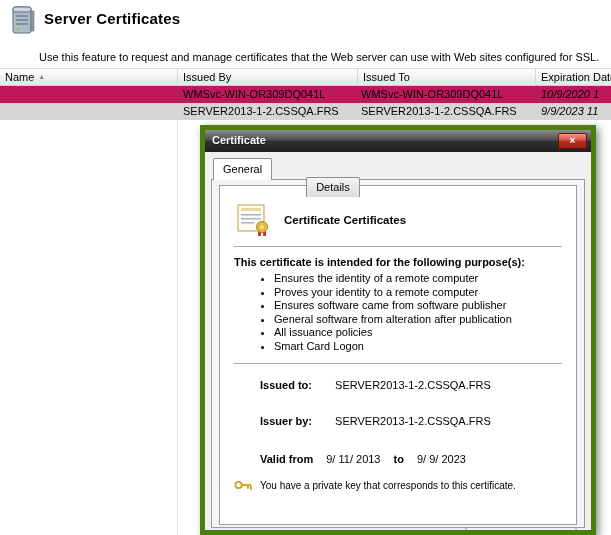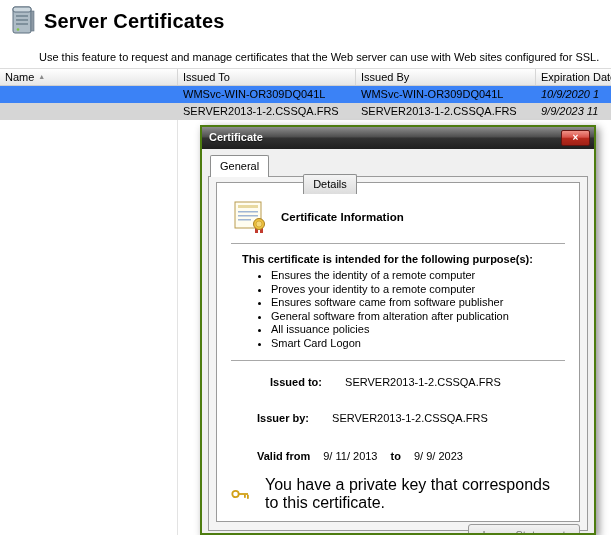--- a/index.html
+++ b/index.html
@@ -11,21 +11,21 @@
     background:#ffffff;
     font-family:"Liberation Sans", sans-serif;
     font-size:11px;
     color:#000;
   }
 
   
   .page-icon { position:absolute; left:8px; top:5px; width:30px; height:30px; }
   .page-title {
     position:absolute; left:44px; top:10px;
-    font-size:20px; font-weight:bold; color:#000;
+    font-size:15px; font-weight:bold; color:#000;
     letter-spacing:.2px;
   }
   .page-desc {
     position:absolute; left:3px; top:51px; width:606px;
     font-size:11px; color:#000; white-space:nowrap; overflow:hidden;margin-left:36px;
   }
 
   
   .grid-header {
     position:absolute; left:0; top:68px; width:611px; height:18px;
@@ -42,41 +42,41 @@
   .hc-name { width:178px; }
   .hc-issuedto { width:178px; }
   .hc-issuedby { width:180px; }
   .hc-exp { width:75px; border-right:none !important; }
   .sort-arrow { font-size:7px; color:#8a8a8a; margin-left:4px; vertical-align:2px; }
 
   .grid-row {
     position:absolute; left:0; width:611px; height:17px;
     display:flex; align-items:center;
   }
-  .row-1 { top:86px; background:#3b82f6; }
+  .row-1 { top:86px; background:#be185d; }
   .row-2 { top:103px; background:#d6d6d6; }
   .grid-row .cell {
     padding-left:5px; white-space:nowrap; overflow:hidden;
     font-size:11px; height:17px; line-height:17px;
   }
   .c-name { width:178px; }
   .c-issuedto { width:178px; }
   .c-issuedby { width:180px; }
   .c-exp { width:75px;font-style:italic; }
 
   .v-divider {
     position:absolute; left:177px; top:120px; width:1px; height:415px;
     background:#e3e3e3;
   }
 
   
   .dialog {
     position:absolute; left:200px; top:125px; width:396px; height:410px;
     background:#f0f0f0;
-    border:2px solid #4d7c0f;
+    border:5px solid #4d7c0f;
     box-shadow:3px 3px 8px rgba(0,0,0,.45);
     overflow:hidden;
     z-index:10;
   }
   .titlebar {
     position:relative; height:22px;
     background:linear-gradient(to bottom,#8d8d8d 0%,#4e4e4e 45%,#323232 50%,#1f1f1f 100%);
     color:#fff;
   }
   .titlebar-text {
@@ -125,36 +125,36 @@
   }
   .cert-head { display:flex; align-items:center; height:40px; }
   .cert-ico { width:38px; height:34px; flex:0 0 38px; }
   .cert-head-title { margin-left:12px; font-size:11.5px; font-weight:bold; }
 
   .sep {
     border:none; border-top:1px solid #a8a8a8; border-bottom:1px solid #ffffff;
     margin:6px 0 0 0; height:0;
   }
 
-  .purpose-heading { font-weight:bold; margin:8px 0 4px 11px; font-size:11px; }
+  .purpose-heading { font-weight:bold; margin:8px 0 4px 0; font-size:11px; }
   .purpose-list { margin:2px 0 10px 0; padding-left:40px; }
   .purpose-list li { font-size:11px; line-height:13.5px; }
 
   .fields { padding-left:26px; }
   .field { margin-top:24px; font-size:11px; white-space:nowrap; }
-  .field:first-child { margin-top:14px;margin-left:13px; }
+  .field:first-child { margin-top:14px; }
   .f-label { display:inline-block; width:72px; font-weight:bold; }
   .f-value { font-size:11px; }
   .valid-row { margin-top:26px; font-size:11px; white-space:nowrap; }
   .valid-row .vlab { font-weight:bold; }
   .valid-row .vdate { margin:0 10px; }
 
   .pk-row { display:flex; align-items:center; margin:14px 0 0 0; }
   .pk-ico { width:18px; height:12px; margin-right:8px; flex:0 0 18px; }
-  .pk-text { font-size:16px;margin-left:8px; }
+  .pk-text { font-size:10px; }
 
   .issuer-btn {
     position:absolute; right:14px; top:375px; width:112px; height:22px;
     background:linear-gradient(to bottom,#f2f2f2,#d8d8d8);
     border:1px solid #9a9a9a; border-radius:3px;
     color:#6f6f6f; font-size:11px; text-align:center; line-height:20px;
     z-index:3;
   }
 </style>
 </head>
@@ -169,22 +169,22 @@
   <circle cx="10" cy="24.5" r="1.3" fill="#7fc241"></circle>
   <rect x="23" y="6" width="3" height="20" fill="#8d9aa5" stroke="#5f7180" stroke-width="0.6"></rect>
 </svg>
 <div class="page-title">Server Certificates</div>
 <div class="page-desc">Use this feature to request and manage certificates that the Web server can use with Web sites configured for SSL.</div>
 
 <div class="grid-header">
   <div class="hcell hc-name">
     <span>Name</span><span class="sort-arrow">▲</span>
   </div>
+  <div class="hcell hc-issuedby"><span>Issued By</span></div>
   <div class="hcell hc-issuedto"><span>Issued To</span></div>
-  <div class="hcell hc-issuedby"><span>Issued By</span></div>
   <div class="hcell hc-exp"><span>Expiration Date</span></div>
 </div>
 
 <div class="grid-row row-1">
   <div class="cell c-name"></div>
   <div class="cell c-issuedto">WMSvc-WIN-OR309DQ041L</div>
   <div class="cell c-issuedby">WMSvc-WIN-OR309DQ041L</div>
   <div class="cell c-exp">10/9/2020 1</div>
 </div>
 
@@ -216,21 +216,21 @@
           <rect x="4" y="2" width="26" height="26" fill="#fffdf0" stroke="#b99b4e"></rect>
           <rect x="7" y="5" width="20" height="3" fill="#e8d9a0"></rect>
           <rect x="7" y="11" width="20" height="1.5" fill="#9fb6d4"></rect>
           <rect x="7" y="15" width="20" height="1.5" fill="#9fb6d4"></rect>
           <rect x="7" y="19" width="13" height="1.5" fill="#9fb6d4"></rect>
           <rect x="24" y="26" width="3" height="7" fill="#c23b2e"></rect>
           <rect x="29" y="26" width="3" height="7" fill="#c23b2e"></rect>
           <circle cx="28" cy="24" r="5.5" fill="#eec23f" stroke="#a87f1f"></circle>
           <circle cx="28" cy="24" r="3" fill="#f6d876" stroke="#c59b2d" stroke-width="0.7"></circle>
         </svg>
-        <span class="cert-head-title">Certificate Information</span>
+        <span class="cert-head-title">Certificate Certificates</span>
       </div>
 
       <hr class="sep">
 
       <div class="purpose-heading">This certificate is intended for the following purpose(s):</div>
       <ul class="purpose-list">
         <li>Ensures the identity of a remote computer</li>
         <li>Proves your identity to a remote computer</li>
         <li>Ensures software came from software publisher</li>
         <li>General software from alteration after publication</li>

